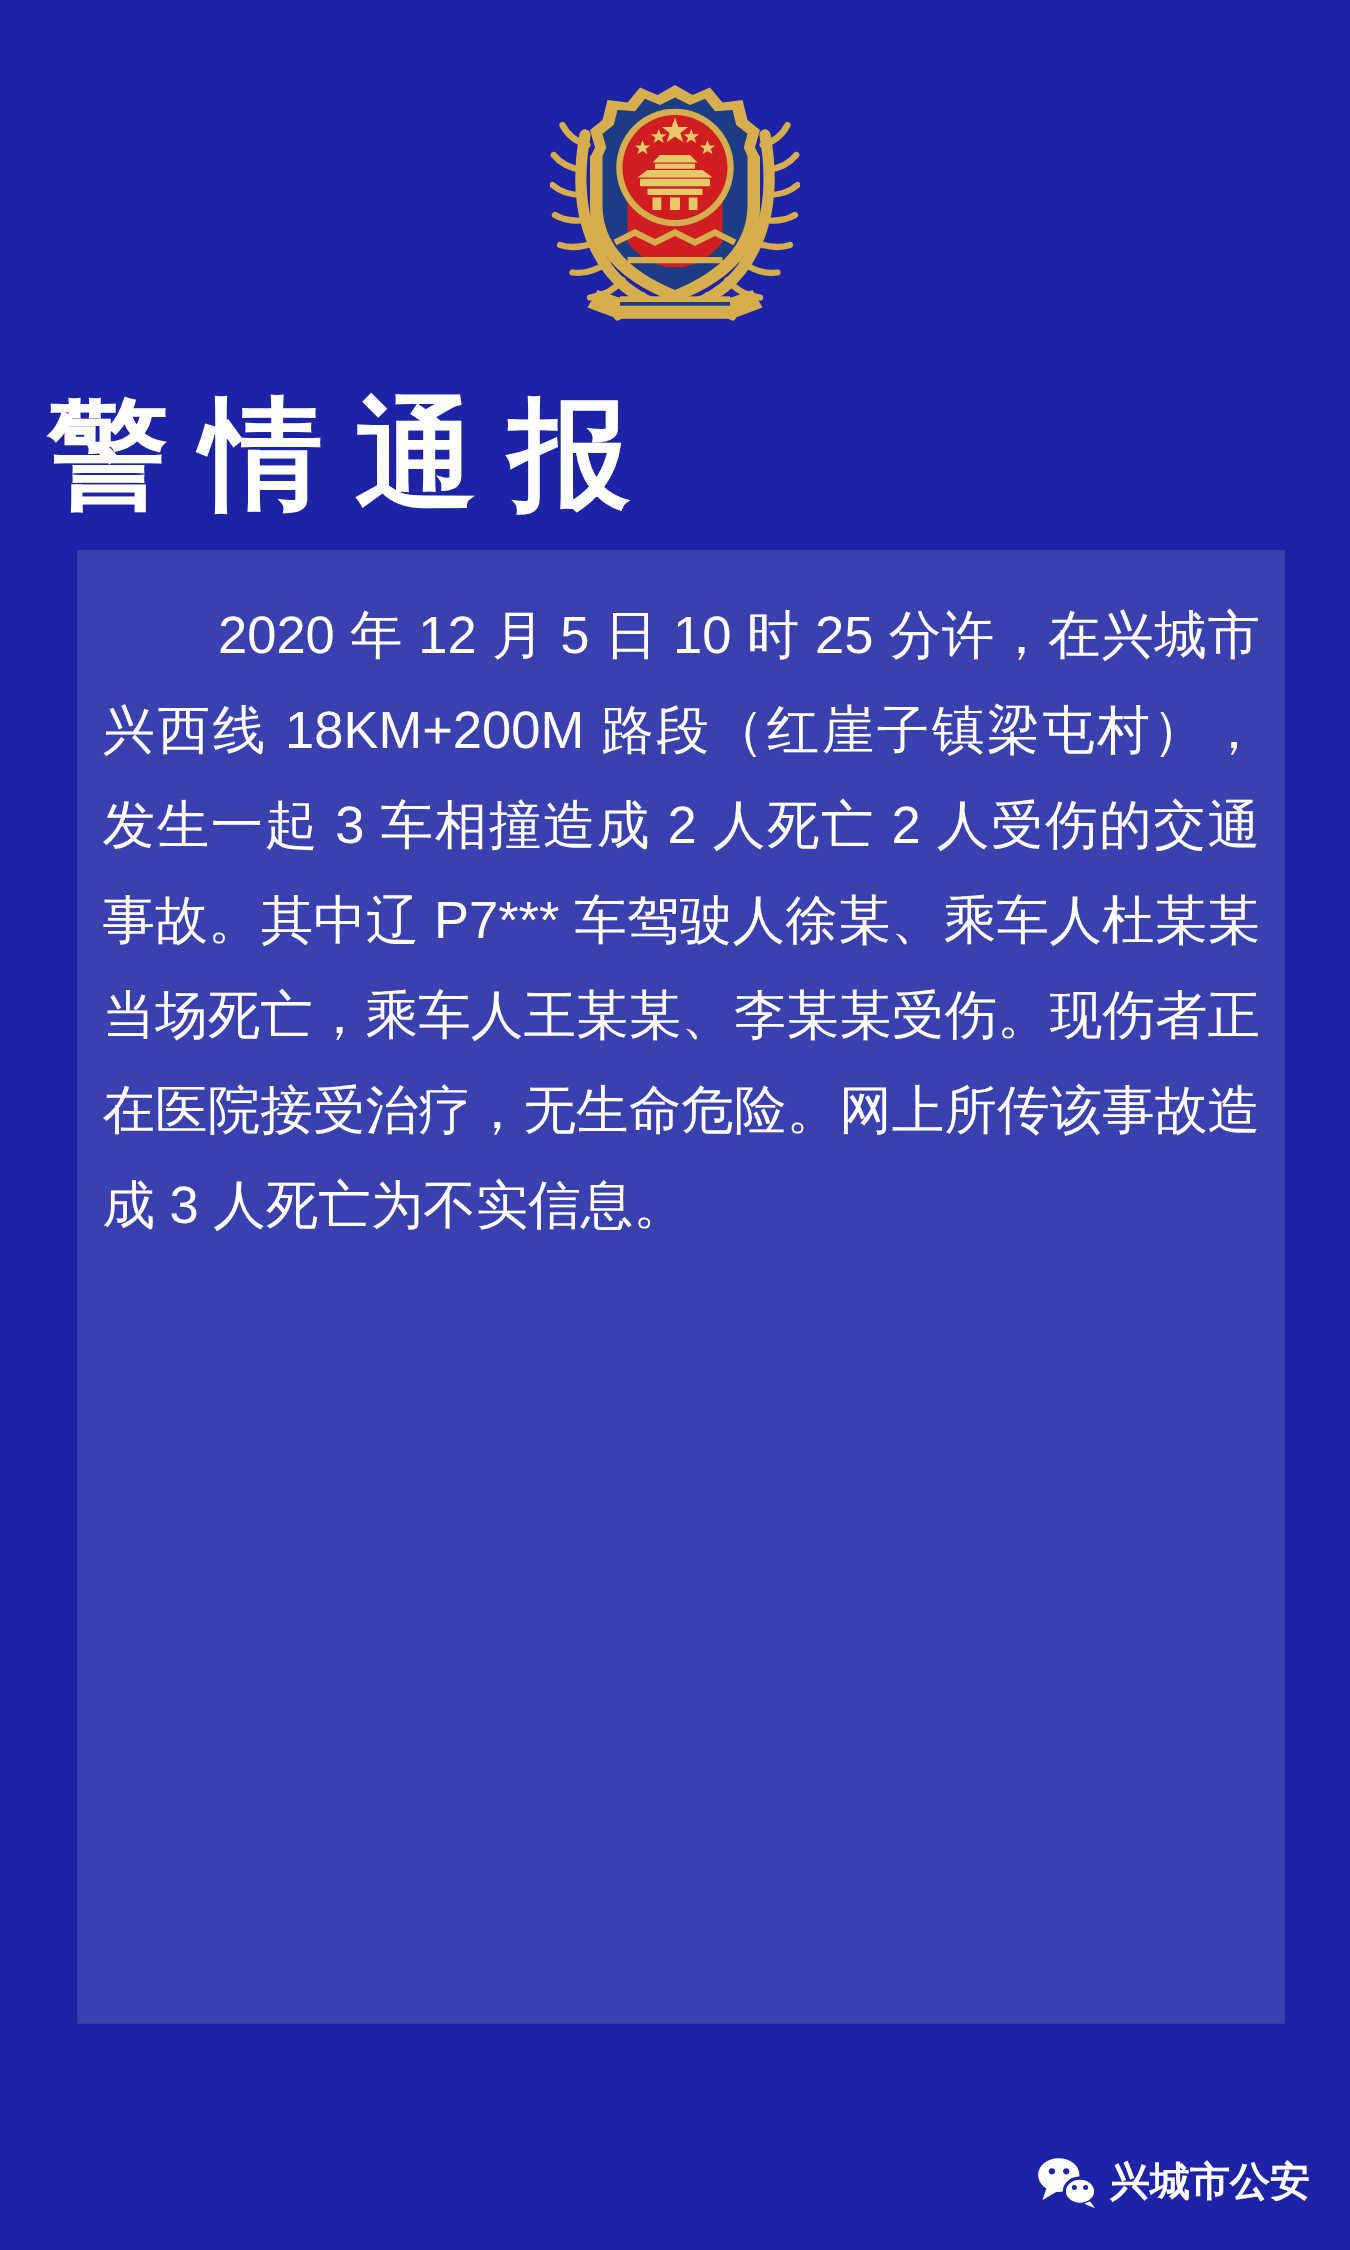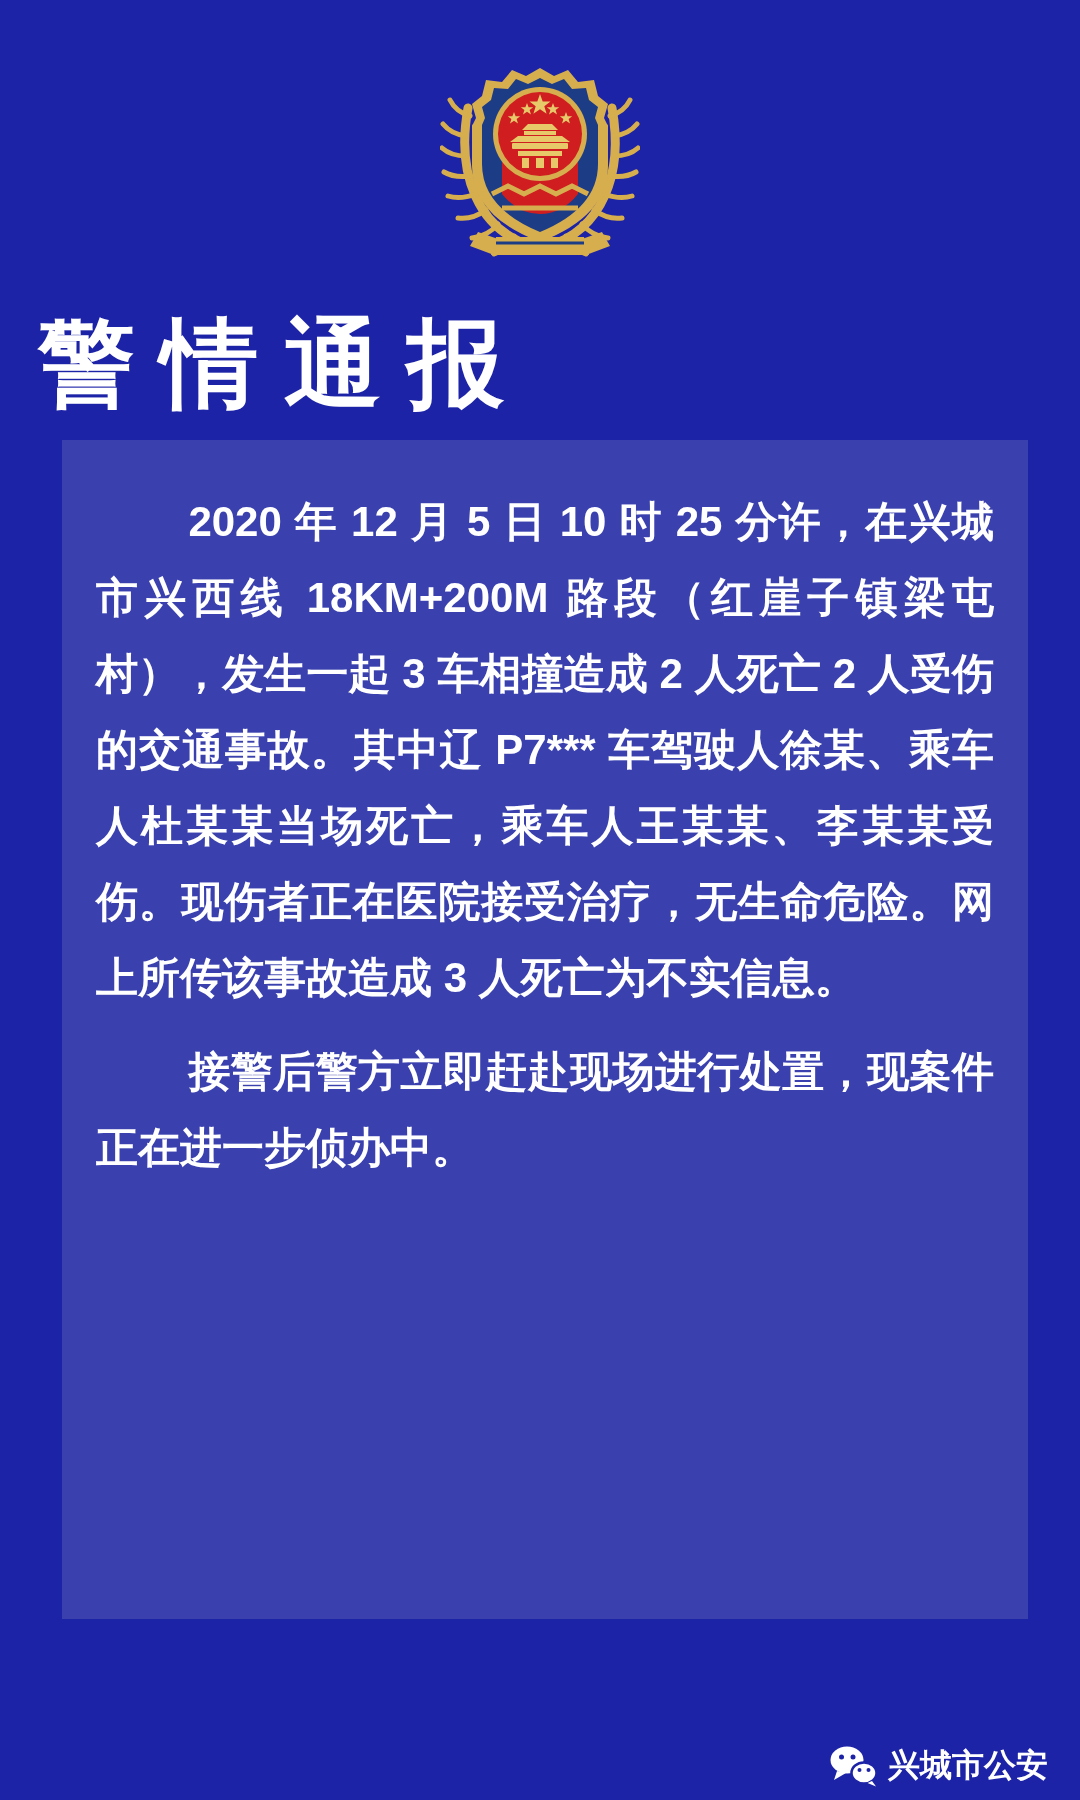--- a/index.html
+++ b/index.html
@@ -40,24 +40,24 @@
     position: absolute;
     left: 62px;
     top: 440px;
     width: 966px;
     height: 1179px;
     background: #3a41ae;
     box-sizing: border-box;
     padding: 26px 16px 0 16px;
   }
   .para {
-    margin: 18px;
+    margin: 4px;
     font-size: 42px;
     line-height: 76px;
-    font-weight: 700;
+    font-weight: 400;
     text-align: justify;
     text-justify: inter-ideograph;
     text-indent: 2.2em;
     color: #ffffff;
   }
   .sign {
     margin-top: 148px;
     text-align: right;
     padding-right: 145px;
     font-size: 42px;
@@ -72,21 +72,20 @@
     display: block;
   }
   .footer {
     position: absolute;
     top: 1722px;
     right: 32px;
     height: 48px;
     display: flex;
     align-items: center;
     gap: 9px;
-    margin-top: 20px;
   }
   .wechat {
     display: block;
   }
   .account {
     font-size: 32px;
     font-weight: 700;
     color: #ffffff;
     white-space: nowrap;
   }
@@ -151,21 +150,20 @@
     <polygon points="38,186 58,193 54,209 30,200" fill="#d6ae4e"></polygon>
     <polygon points="162,186 142,193 146,209 170,200" fill="#d6ae4e"></polygon>
     <path d="M56 191 L144 191 L149 209 L51 209 Z" fill="#d6ae4e"></path>
     <path d="M56 197 L144 197" stroke="#1c3c86" stroke-width="3" fill="none"></path>
   </svg>
 
   <h1 class="title">警情通报</h1>
 
   <div class="panel">
     <p class="para">2020 年 12 月 5 日 10 时 25 分许，在兴城市兴西线 18KM+200M 路段（红崖子镇梁屯村），发生一起 3 车相撞造成 2 人死亡 2 人受伤的交通事故。其中辽 P7*** 车驾驶人徐某、乘车人杜某某当场死亡，乘车人王某某、李某某受伤。现伤者正在医院接受治疗，无生命危险。网上所传该事故造成 3 人死亡为不实信息。</p>
-    <p class="para">接警后警方立即赶赴现场进行处置，现案件正在进一步侦办中。</p>
   </div>
 
   <div class="footer">
     <svg class="wechat" width="50" height="42" viewBox="0 0 50 42" aria-hidden="true">
       <ellipse cx="18" cy="15" rx="16.5" ry="13.5" fill="#ffffff"></ellipse>
       <polygon points="8,26 5,35 17,28" fill="#ffffff"></polygon>
       <circle cx="12.5" cy="12" r="2.5" fill="#1c23a6"></circle>
       <circle cx="24" cy="12" r="2.5" fill="#1c23a6"></circle>
       <ellipse cx="35" cy="28" rx="12.5" ry="10.5" fill="#ffffff" stroke="#1c23a6" stroke-width="2.5"></ellipse>
       <polygon points="43,36 47,41.5 38.5,38" fill="#ffffff"></polygon>

